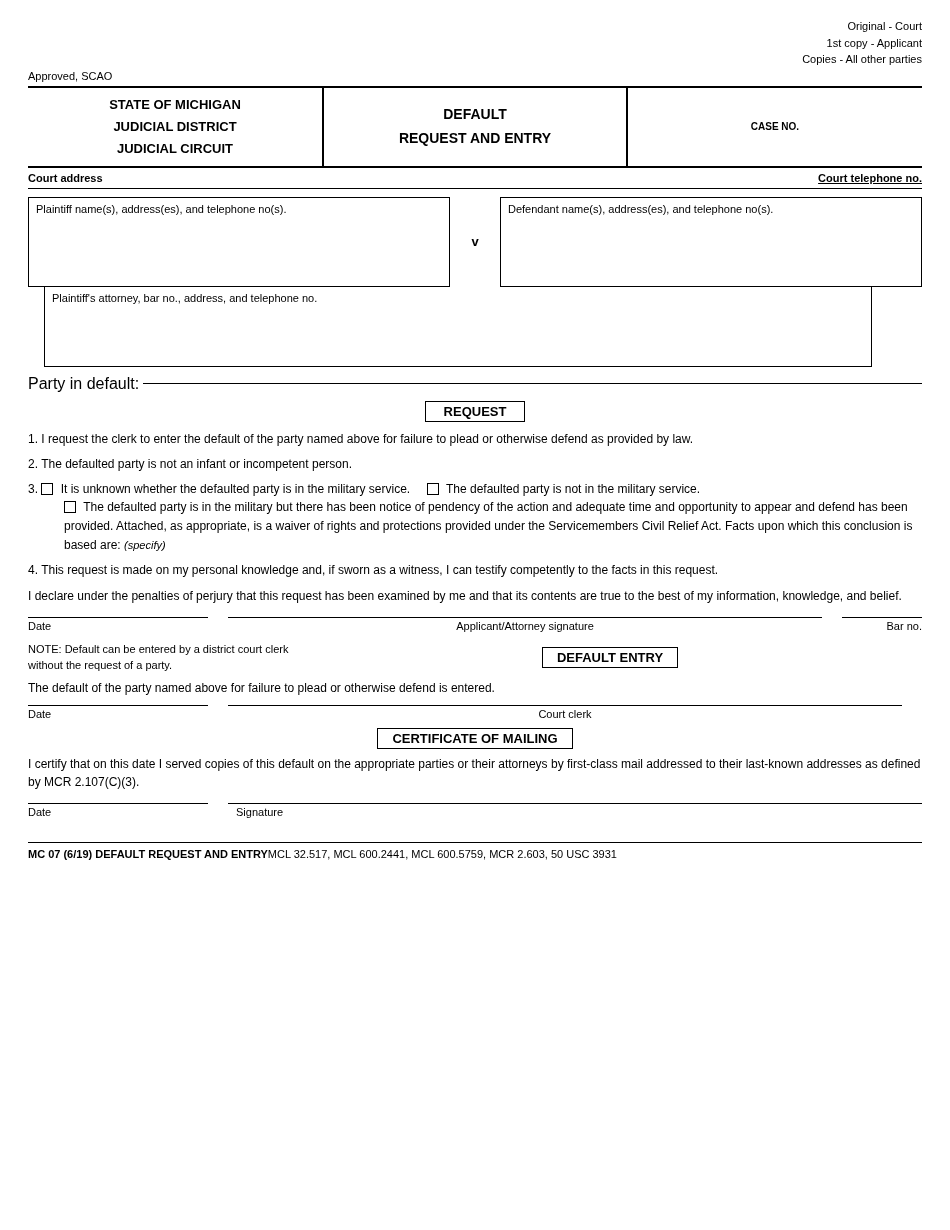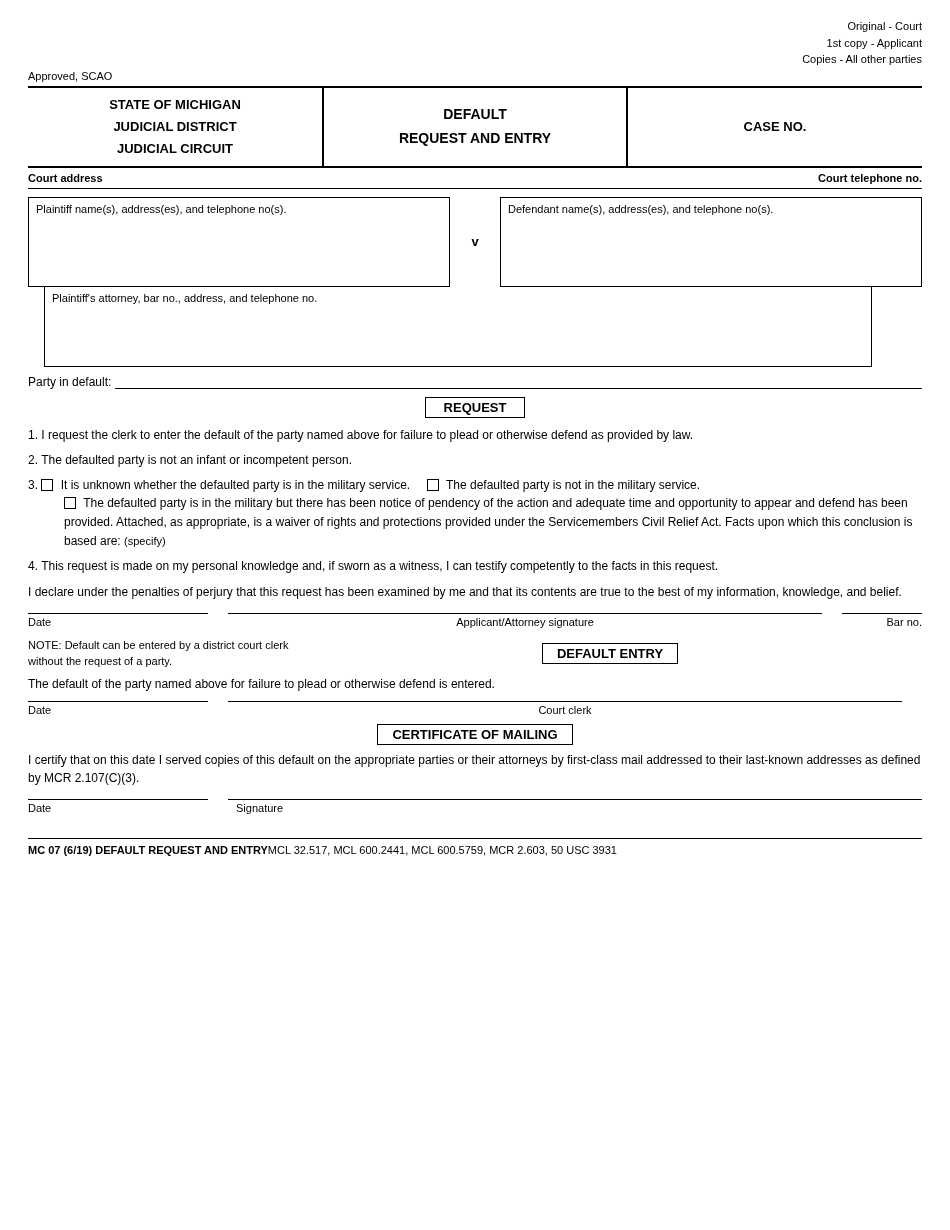--- a/index.html
+++ b/index.html
@@ -52,33 +52,33 @@
       text-align: center;
       font-weight: bold;
       font-size: 14px;
       line-height: 1.7;
       border-right: 2px solid #000;
     }
     .header-right {
       width: 33%;
       text-align: center;
       font-weight: bold;
-      font-size: 13px;
+      font-size: 10px;
       vertical-align: top;
       padding-top: 8px;
     }
     .court-info-row {
       display: flex;
       justify-content: space-between;
       border-bottom: 1px solid #000;
       padding: 4px 0;
       margin-bottom: 8px;
     }
     .court-address-label { font-weight: bold; font-size: 11px; }
-    .court-phone-label { font-weight: bold; font-size: 11px; }
+    .court-phone-label { font-weight: bold; font-size: 11px; text-decoration: underline; }
     .party-boxes {
       display: flex;
       gap: 0;
       margin-bottom: 0;
       align-items: stretch;
     }
     .party-box-left {
       flex: 1;
       border: 1px solid #000;
       padding: 5px 7px;
@@ -121,23 +121,23 @@
     .attorney-box-right {
       flex: 1;
       border: 1px solid #000;
       border-top: none;
       padding: 5px 7px;
       min-height: 80px;
       font-size: 11px;
     }
     .party-default-row {
       display: flex;
-      align-items: flex-end;
+      align-items: center;
       margin: 8px 0 6px 0;
-      font-size: 12px;
+      font-size: 16px;
     }
     .party-default-line {
       flex: 1;
       border-bottom: 1px solid #000;
       margin-left: 4px;
     }
     .section-title {
       text-align: center;
       margin: 8px 0 8px 0;
     }
@@ -417,21 +417,21 @@
       <span>3.</span>
       <span class="checkbox"></span>
       <span>It is unknown whether the defaulted party is in the military service.</span>
       &nbsp;&nbsp;&nbsp;
       <span class="checkbox"></span>
       <span>The defaulted party is not in the military service.</span>
     </div>
     <div class="item3-text item3-indent">
       <span class="checkbox"></span>
       <span>The defaulted party is in the military but there has been notice of pendency of the action and adequate time and opportunity to appear and defend has been provided. Attached, as appropriate, is a waiver of rights and protections provided under the Servicemembers Civil Relief Act. Facts upon which this conclusion is based are:</span>
-      <span style="font-size:11px; ">(specify)</span>
+      <span style="font-size:11px; font-style:italic;">(specify)</span>
     </div>
   </div>
 
   <div class="item">
     <span>4.  This request is made on my personal knowledge and, if sworn as a witness, I can testify competently to the facts in this request.</span>
   </div>
 
   <div class="declare-text">
     <span>I declare under the penalties of perjury that this request has been examined by me and that its contents are true to the best of my information, knowledge, and belief.</span>
   </div>

